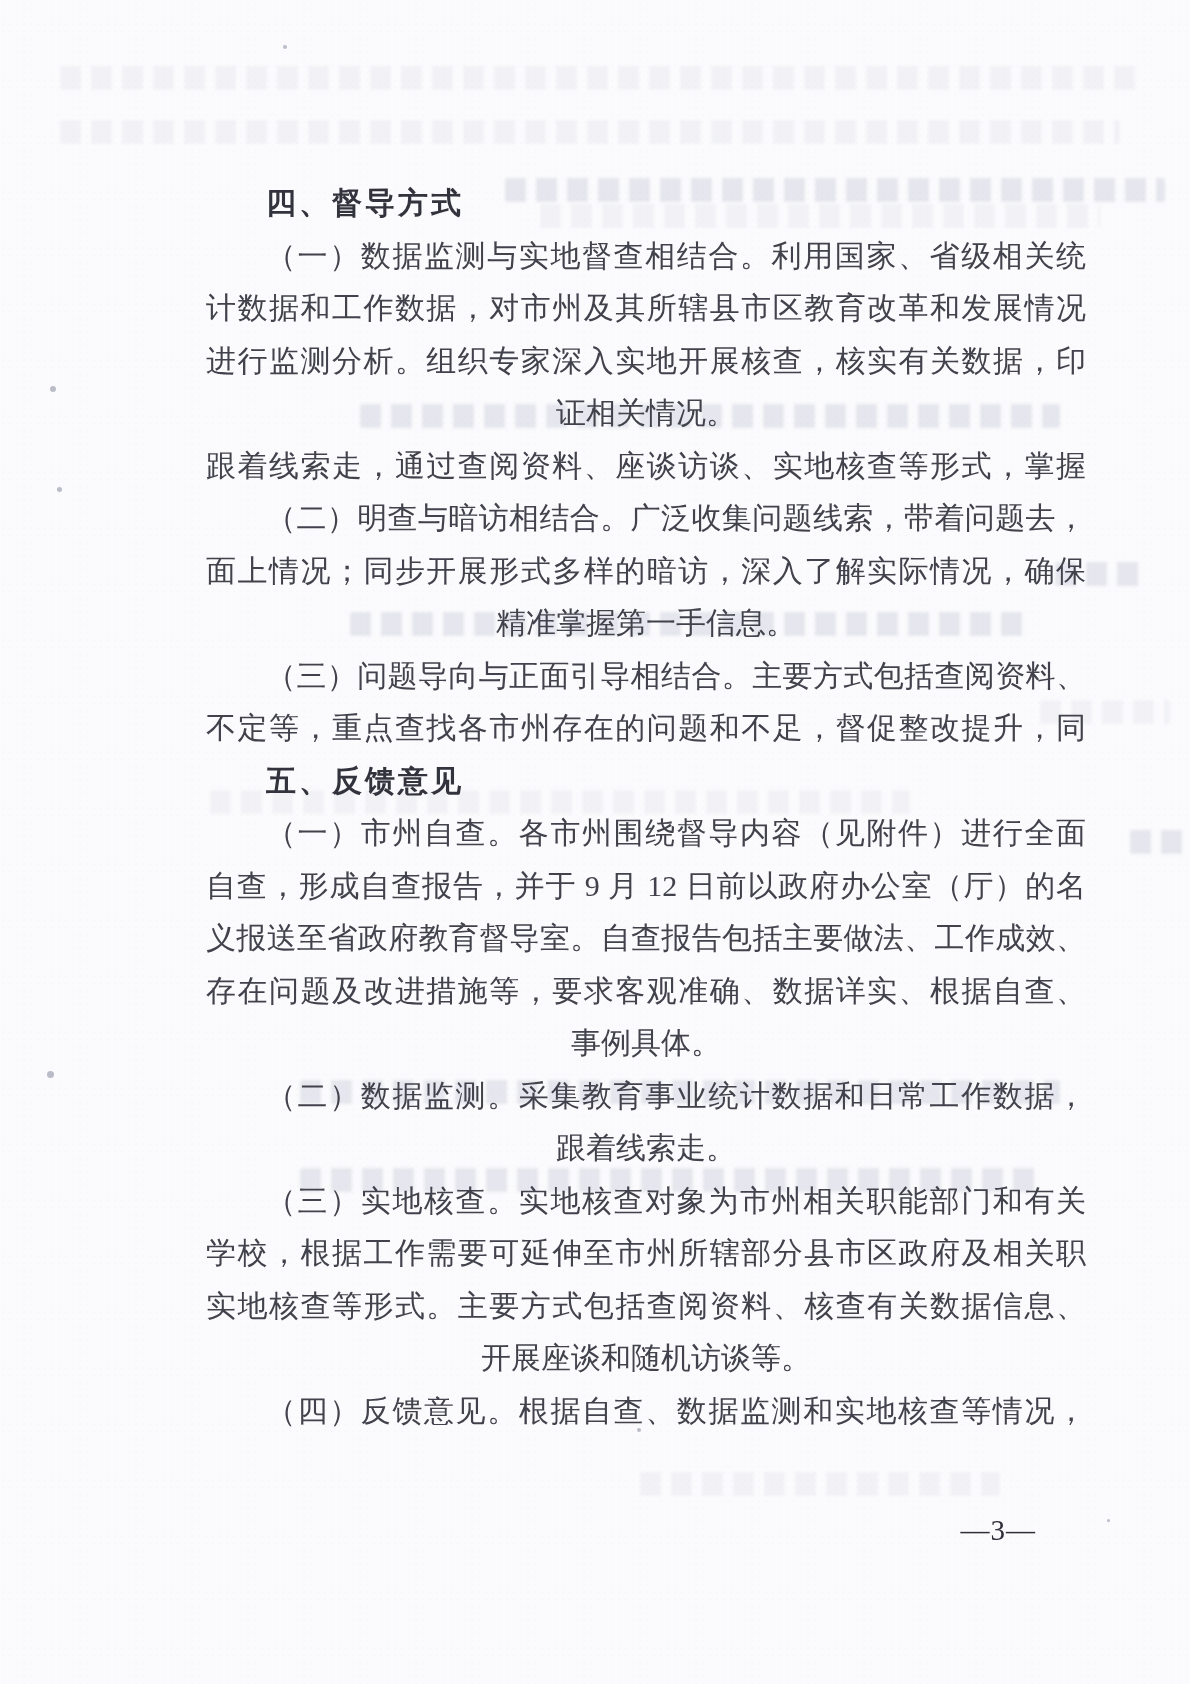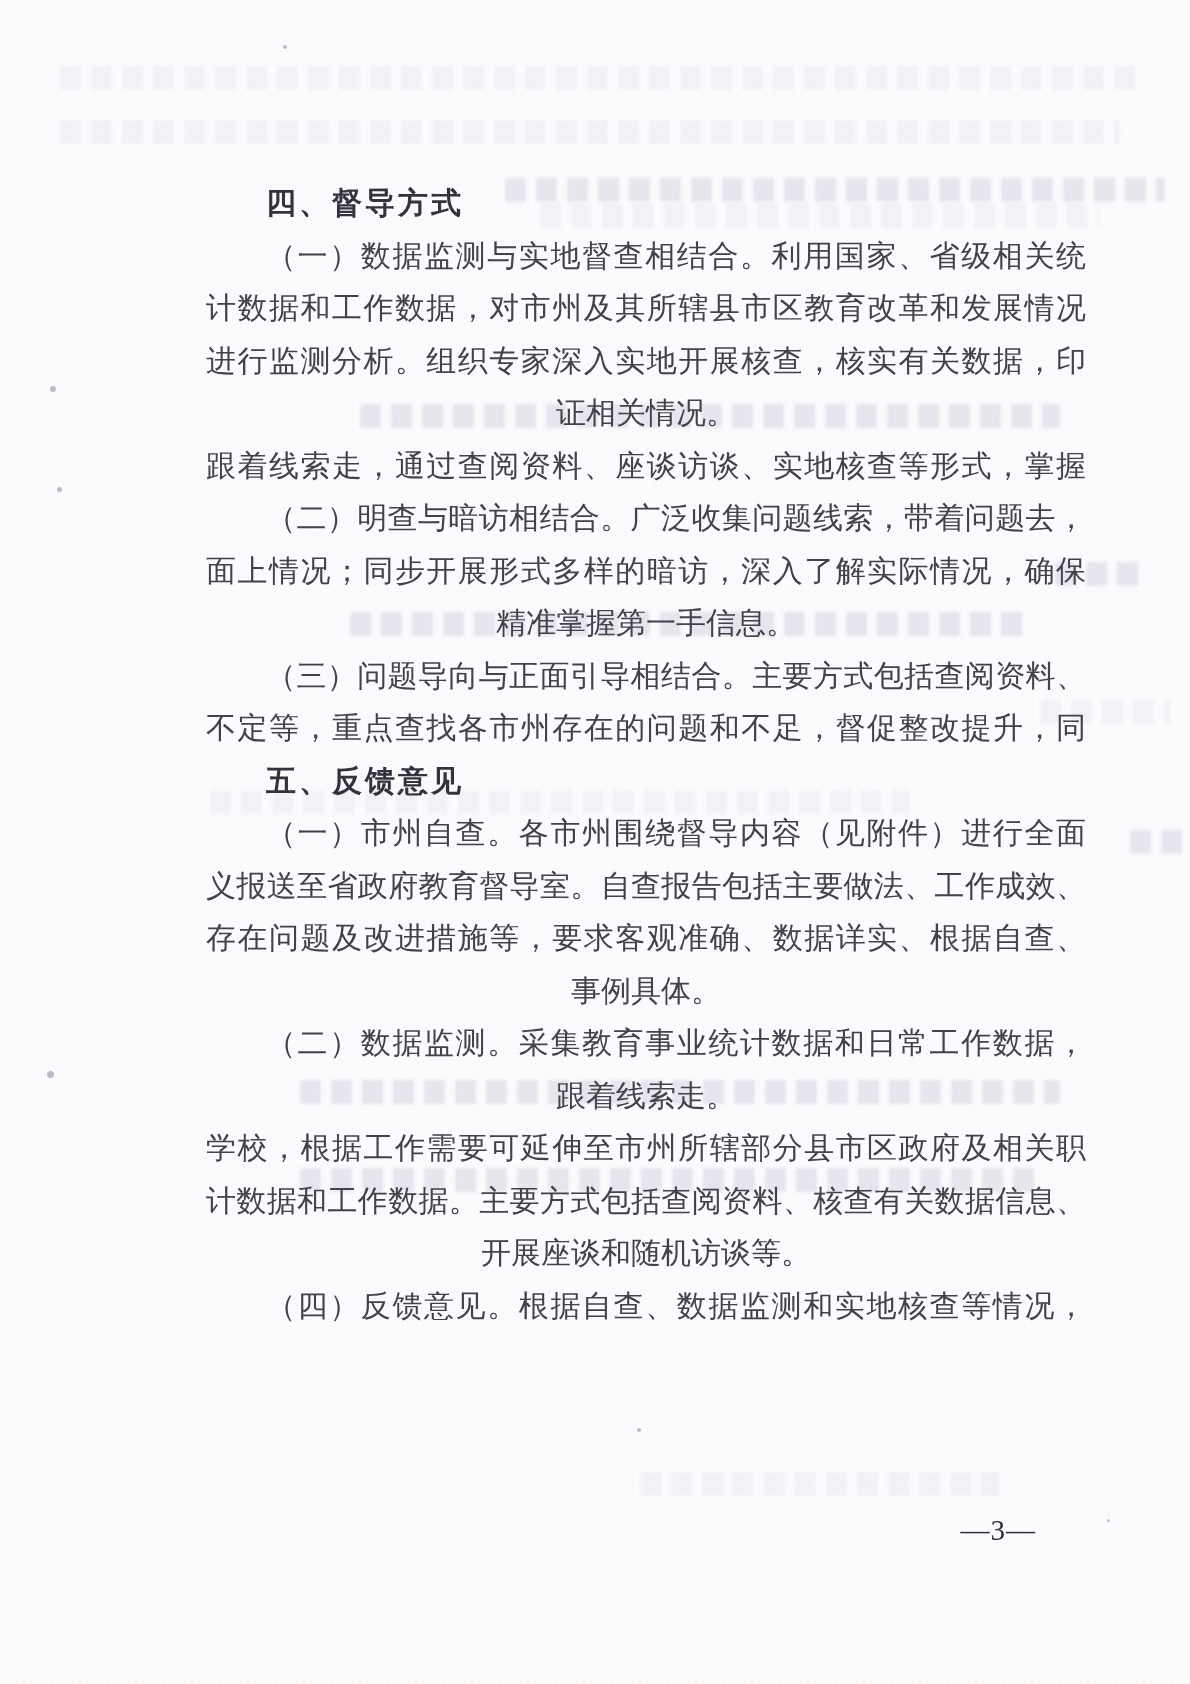--- a/index.html
+++ b/index.html
@@ -111,24 +111,26 @@
       <div class="line para-full">进行监测分析。组织专家深入实地开展核查，核实有关数据，印</div>
       <div class="line para-last">证相关情况。</div>
       <div class="line para-full">跟着线索走，通过查阅资料、座谈访谈、实地核查等形式，掌握</div>
       <div class="line para-first">（二）明查与暗访相结合。广泛收集问题线索，带着问题去，</div>
       <div class="line para-full">面上情况；同步开展形式多样的暗访，深入了解实际情况，确保</div>
       <div class="line para-last">精准掌握第一手信息。</div>
       <div class="line para-first">（三）问题导向与正面引导相结合。主要方式包括查阅资料、</div>
       <div class="line para-full">不定等，重点查找各市州存在的问题和不足，督促整改提升，同</div>
       <div class="line heading">五、反馈意见</div>
       <div class="line para-first">（一）市州自查。各市州围绕督导内容（见附件）进行全面</div>
+      <div class="line para-full">自查，形成自查报告，并于 9 月 12 日前以政府办公室（厅）的名</div>
       <div class="line para-full">义报送至省政府教育督导室。自查报告包括主要做法、工作成效、</div>
       <div class="line para-full">存在问题及改进措施等，要求客观准确、数据详实、根据自查、</div>
       <div class="line para-last">事例具体。</div>
       <div class="line para-first">（二）数据监测。采集教育事业统计数据和日常工作数据，</div>
       <div class="line para-last">跟着线索走。</div>
+      <div class="line para-first">（三）实地核查。实地核查对象为市州相关职能部门和有关</div>
       <div class="line para-full">学校，根据工作需要可延伸至市州所辖部分县市区政府及相关职</div>
-      <div class="line para-full">计数据和工作数据。主要方式包括查阅资料、核查有关数据信息、</div>
+      <div class="line para-full">实地核查等形式。主要方式包括查阅资料、核查有关数据信息、</div>
       <div class="line para-last">开展座谈和随机访谈等。</div>
       <div class="line para-first">（四）反馈意见。根据自查、数据监测和实地核查等情况，</div>
     </div>
   <div class="pagenum">—3—</div>
 </div>
 
 </body></html>

